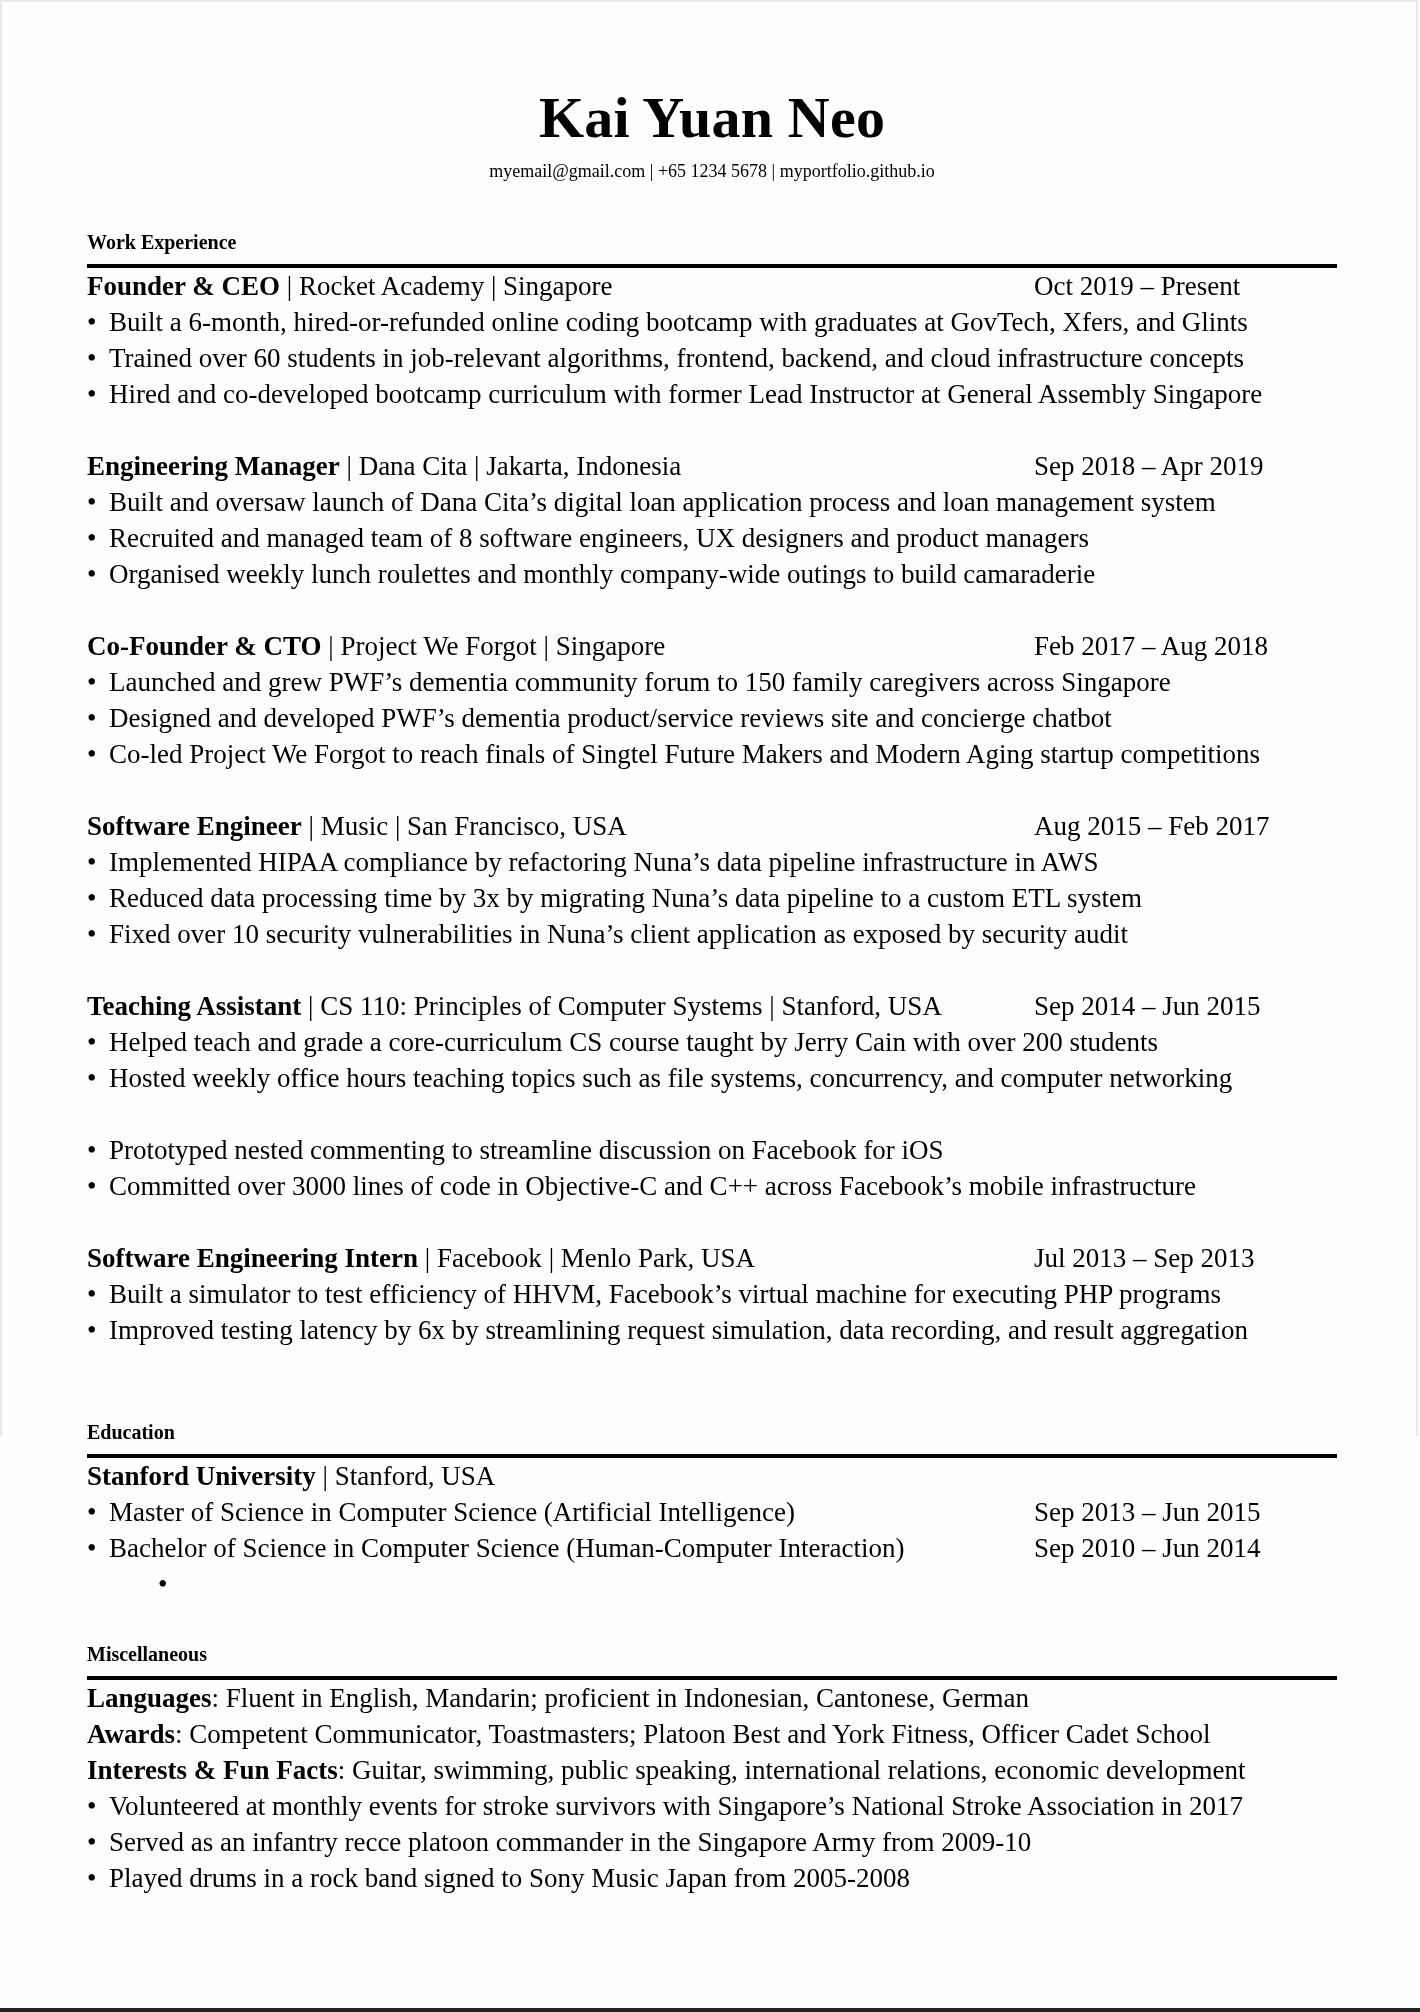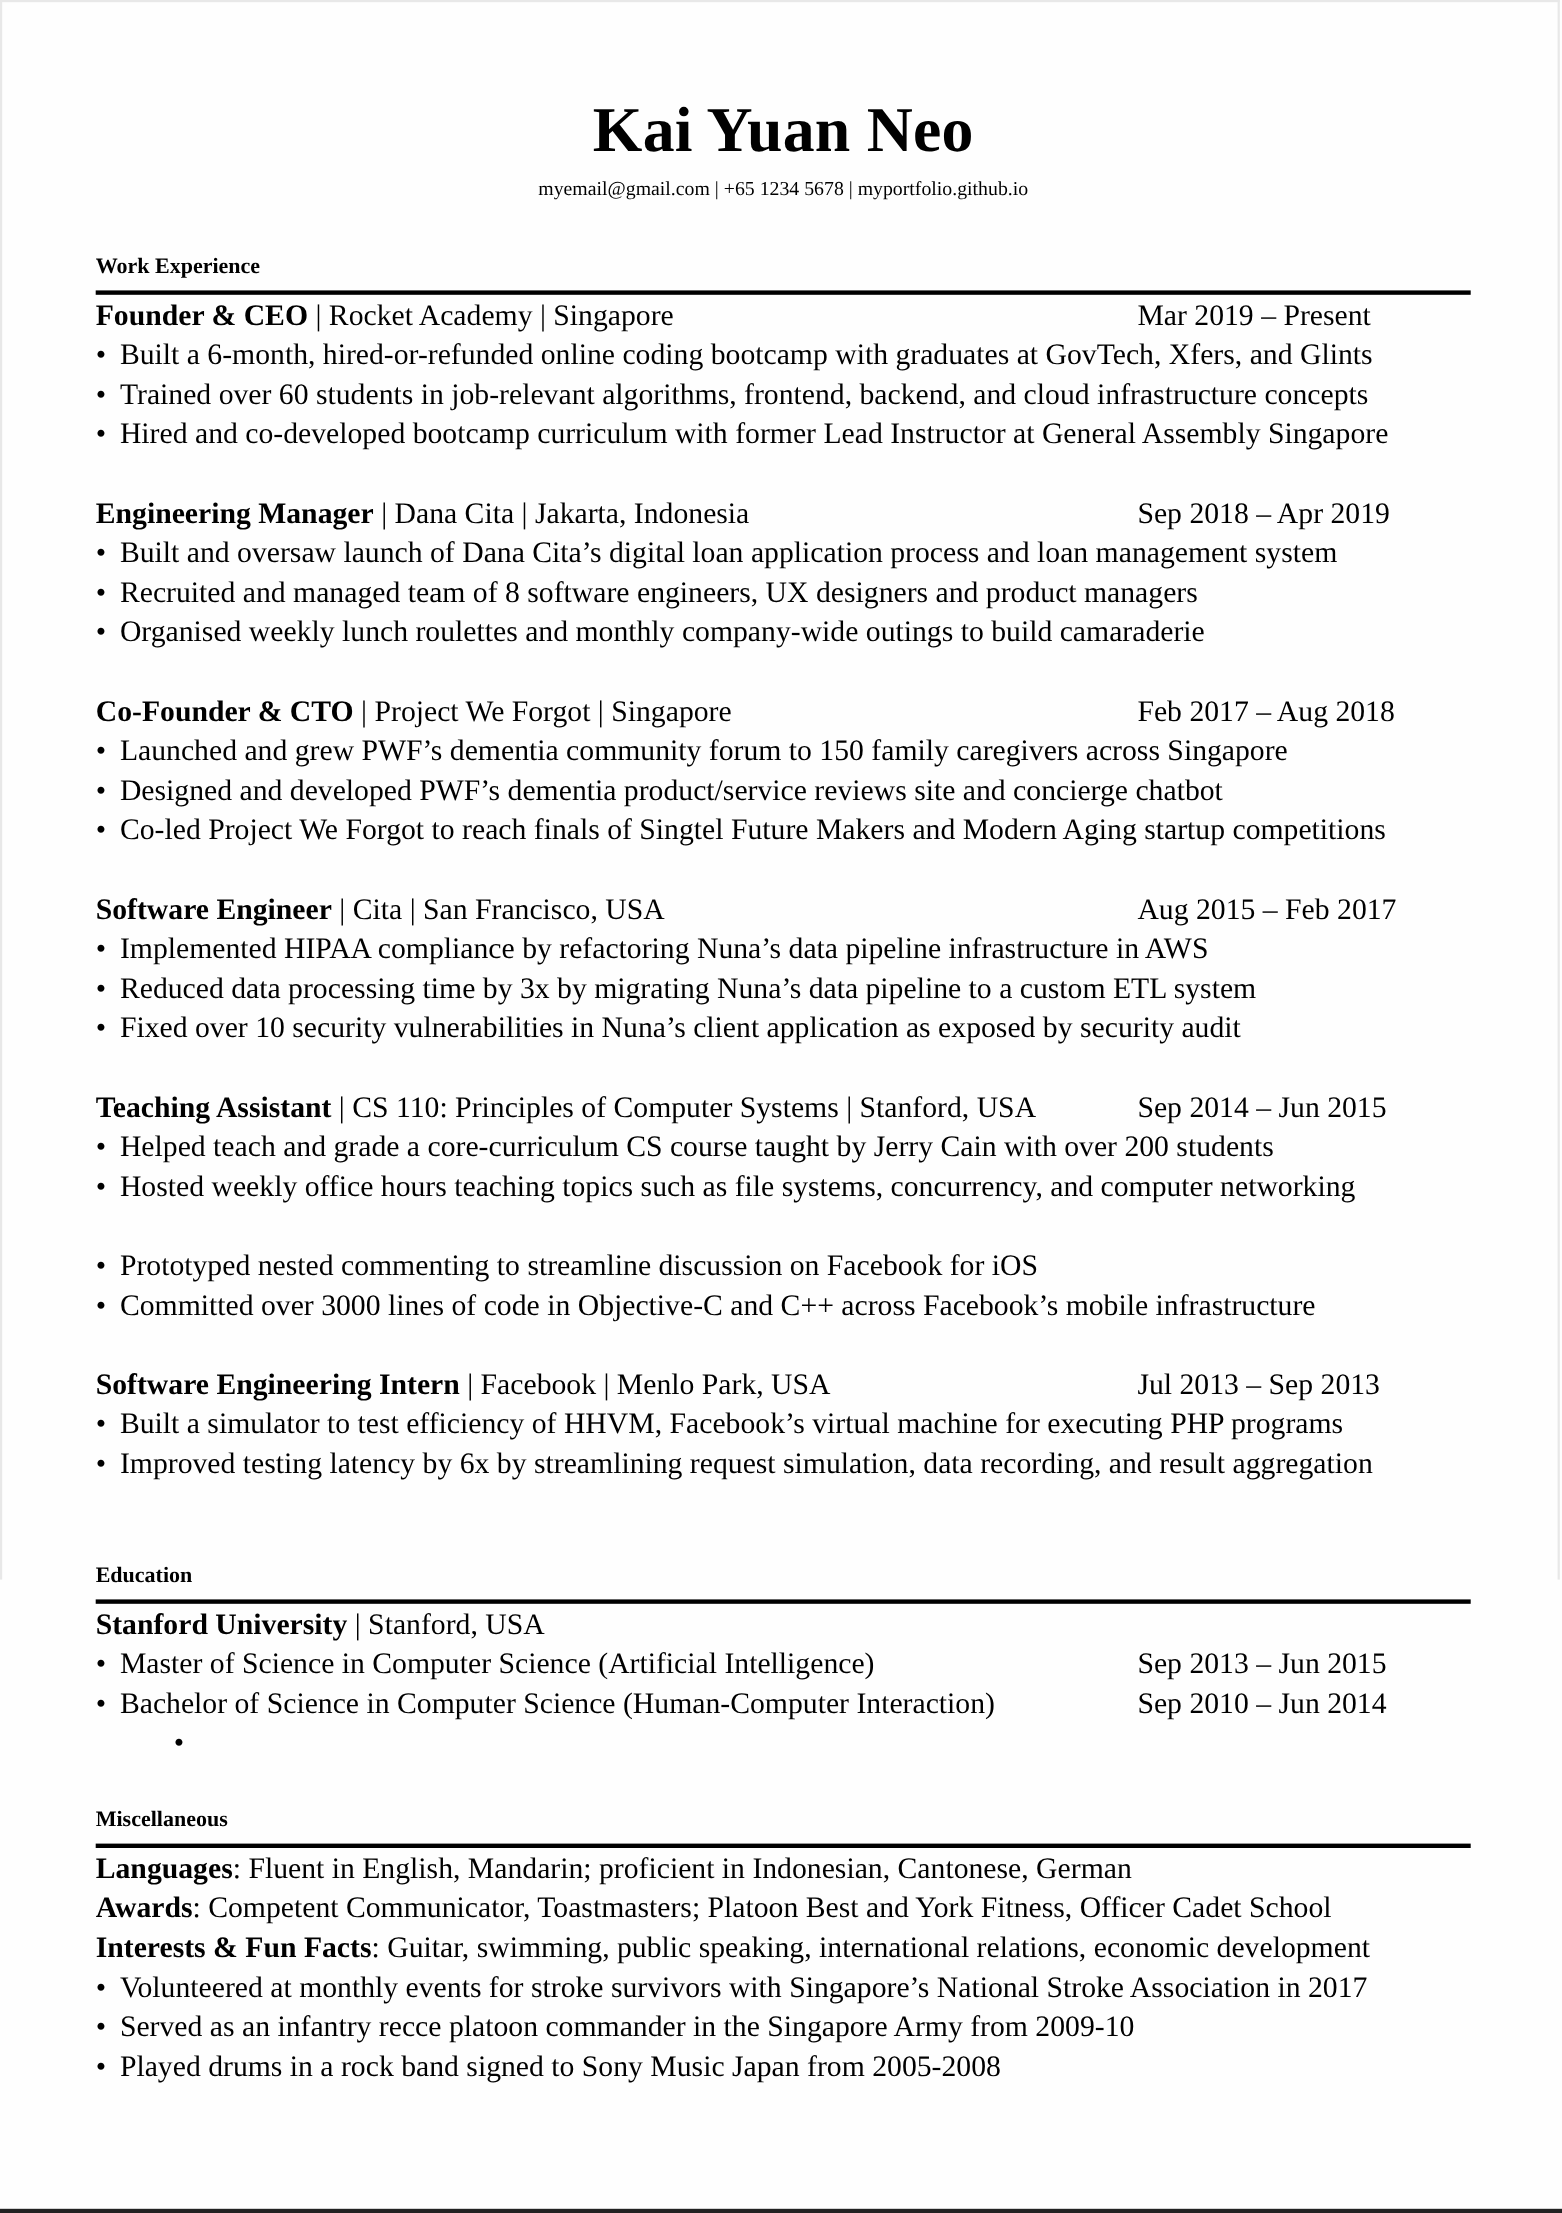--- a/index.html
+++ b/index.html
@@ -47,21 +47,21 @@
     <div class="name">Kai Yuan Neo</div>
     <div class="contact">myemail@gmail.com | +65 1234 5678 | myportfolio.github.io</div>
 
     <div class="section" style="top:221px;">
       <div class="section-title">Work Experience</div>
       <div class="rule"></div>
 
       <div class="entry">
         <div class="line">
           <span class="b">Founder &amp; CEO</span><span> | </span><span>Rocket Academy</span><span> | </span><span>Singapore</span>
-          <span class="date">Mar 2019 – Present</span>
+          <span class="date">Oct 2019 – Present</span>
         </div>
         <div class="line">
             <span class="bullet">•</span>
             <span class="btext">Built a 6-month, hired-or-refunded online coding bootcamp with graduates at GovTech, Xfers, and Glints</span>
           </div>
         <div class="line">
             <span class="bullet">•</span>
             <span class="btext">Trained over 60 students in job-relevant algorithms, frontend, backend, and cloud infrastructure concepts</span>
           </div>
         <div class="line">
@@ -103,21 +103,21 @@
             <span class="btext">Designed and developed PWF’s dementia product/service reviews site and concierge chatbot</span>
           </div>
         <div class="line">
             <span class="bullet">•</span>
             <span class="btext">Co-led Project We Forgot to reach finals of Singtel Future Makers and Modern Aging startup competitions</span>
           </div>
       </div>
 
       <div class="entry">
         <div class="line">
-          <span class="b">Software Engineer</span><span> | </span><span>Cita</span><span> | </span><span>San Francisco, USA</span>
+          <span class="b">Software Engineer</span><span> | </span><span>Music</span><span> | </span><span>San Francisco, USA</span>
           <span class="date">Aug 2015 – Feb 2017</span>
         </div>
         <div class="line">
             <span class="bullet">•</span>
             <span class="btext">Implemented HIPAA compliance by refactoring Nuna’s data pipeline infrastructure in AWS</span>
           </div>
         <div class="line">
             <span class="bullet">•</span>
             <span class="btext">Reduced data processing time by 3x by migrating Nuna’s data pipeline to a custom ETL system</span>
           </div>

